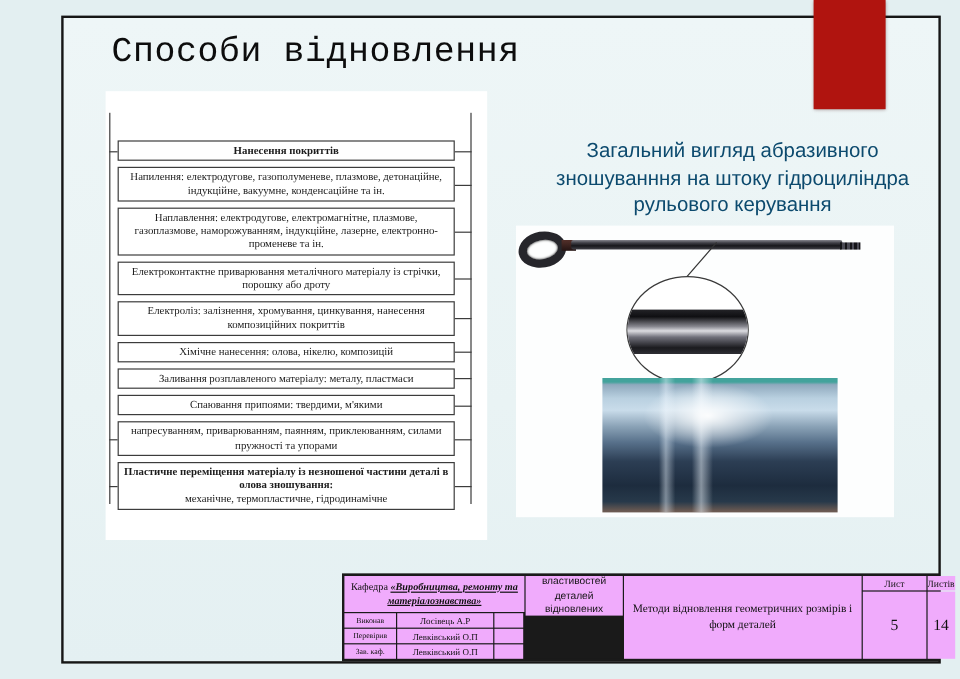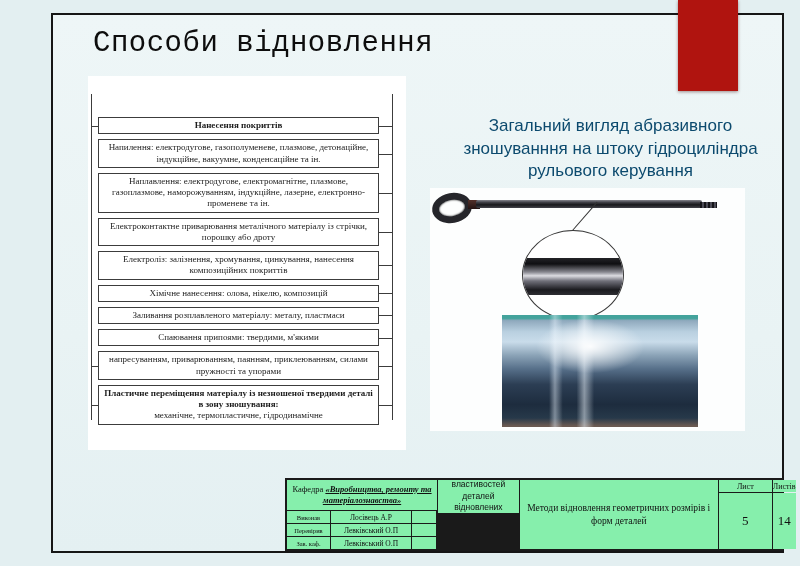--- a/index.html
+++ b/index.html
@@ -92,21 +92,21 @@
       radial-gradient(90px 45px at 45% 28%, rgba(255,255,255,.95) 0%, rgba(255,255,255,0) 60%),
       linear-gradient(90deg, rgba(255,255,255,0) 24%, rgba(235,245,255,.45) 27%, rgba(255,255,255,0) 31%, rgba(255,255,255,0) 38%, rgba(240,248,255,.5) 42%, rgba(255,255,255,0) 47%),
       linear-gradient(180deg,#43a39c 0%,#43a39c 3%,#8fa9bd 5%,#b9d0e0 15%,#c9dcea 24%,#8ba3b7 36%,#57708a 48%,#2c3e54 62%,#1d2c3e 80%,#27394a 92%,#6b5a52 99%);
   }
   
   .ftable{
     position:absolute;left:285px;top:478px;width:498px;height:73px;
     border:2px solid #1a1a1a;background:#1a1a1a;
     display:flex;gap:1px;box-sizing:border-box;
   }
-  .cell{background:#86efac;display:flex;align-items:center;justify-content:center;text-align:center;overflow:hidden;}
+  .cell{background:#f0abfc;display:flex;align-items:center;justify-content:center;text-align:center;overflow:hidden;}
   .ft-left{width:176px;display:flex;flex-direction:column;gap:1px;}
   .ft-left-head{height:30px;font:8.5px/1.3 "Liberation Serif", serif;padding:0 4px;}
   .dept-name{font-style:italic;font-weight:700;text-decoration:underline;}
   .ft-left-rows{flex:1;display:grid;grid-template-columns:43px 80px 24px 1fr;grid-auto-rows:1fr;gap:1px;}
   .role-cell{font:6.5px "Liberation Serif", serif;}
   .name-cell{font:7.5px "Liberation Serif", serif;}
   .ft-right{flex:1;display:flex;flex-direction:row;gap:1px;}
   .ft-right-head{height:33px;font:8.5px/1.35 "Liberation Sans", sans-serif;padding:0 8px;}
   .ft-right-body{flex:1;display:flex;gap:1px;}
   .ft-doc{width:186px;font:9.5px/1.3 "Liberation Serif", serif;padding:0 6px;}
@@ -152,21 +152,21 @@
     <div class="frow">
       <div class="fbox"><span class="ft">Заливання розплавленого матеріалу: металу, пластмаси</span></div>
     </div>
     <div class="frow">
       <div class="fbox"><span class="ft">Спаювання припоями: твердими, м'якими</span></div>
     </div>
     <div class="frow ltick">
       <div class="fbox"><span class="ft">напресуванням, приварюванням, паянням, приклеюванням, силами пружності та упорами</span></div>
     </div>
     <div class="frow ltick">
-      <div class="fbox"><span class="fb">Пластичне переміщення матеріалу із незношеної твердими деталі в зону зношування:</span><span class="ft">механічне, термопластичне, гідродинамічне</span></div>
+      <div class="fbox"><span class="fb">Пластичне переміщення матеріалу із незношеної частини деталі в олова зношування:</span><span class="ft">механічне, термопластичне, гідродинамічне</span></div>
     </div>
   </div>
 </div>
 
 <div class="fig-caption">Загальний вигляд абразивного зношуванння на штоку гідроциліндра рульового керування</div>
 
 <div class="fig-panel">
   <div class="rod-eye"></div>
   <div class="rod-joint"></div>
   <div class="rod-shaft"></div>

